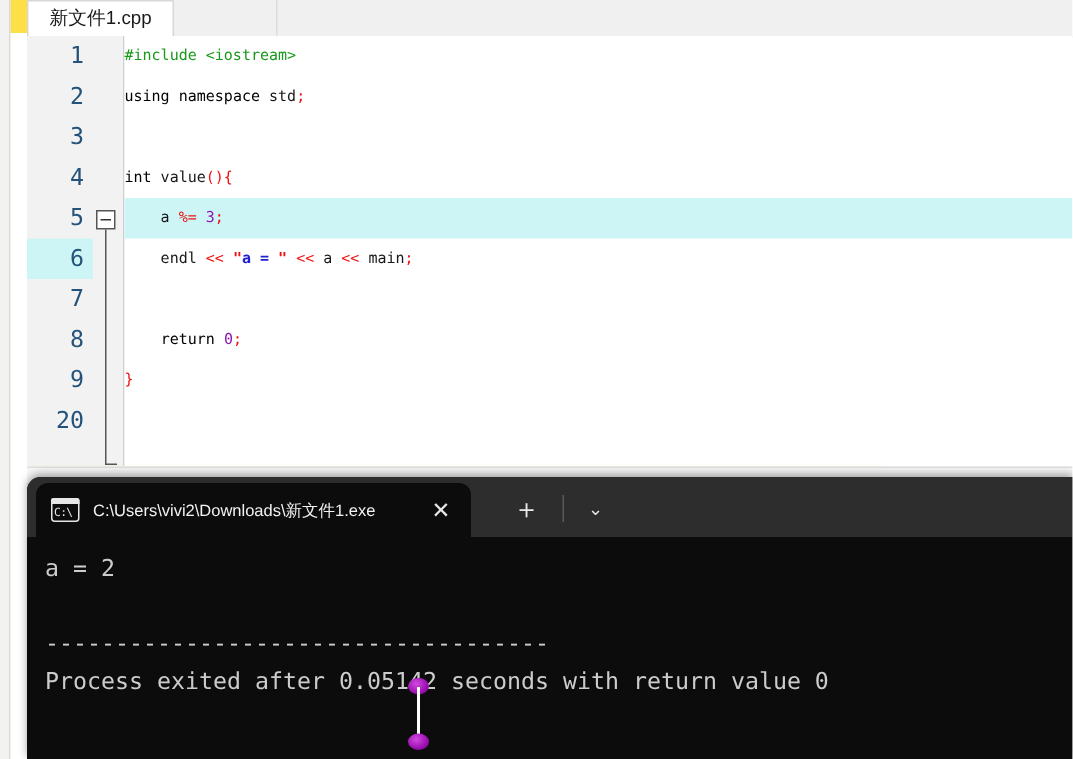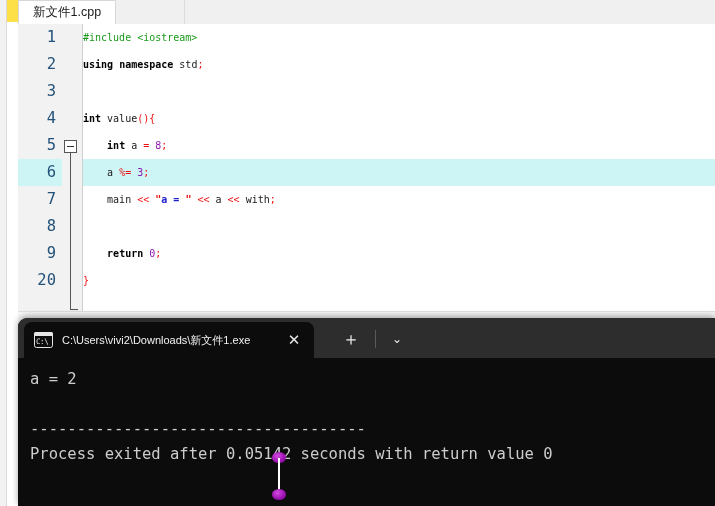--- a/index.html
+++ b/index.html
@@ -118,21 +118,21 @@
     color: #23527a;
   }
   .hl-row {
     background: #cdf5f5;
   }
   .code-line.hl {
     background: #cdf5f5;
   }
 
   
-  .kw   { color: #000000; font-weight: bold; margin-top: 36px; }
+  .kw   { color: #000000; font-weight: normal; margin-top: 36px; }
   .pre  { color: #1a9a1a; }
   .op   { color: #ee1111; }
   .num  { color: #8b18b0; }
   .str  { color: #2222cc; font-weight: bold; }
   .strq { color: #ee1111; font-weight: bold; }
   .id   { color: #181818; }
 
   
   .fold-box {
     position: absolute;
@@ -353,23 +353,22 @@
       <div class="fold-box"></div>
       <div class="fold-line"></div>
       <div class="fold-foot"></div>
     </div>
 
     <div id="code-text">
         <div class="code-line"><span class="pre">#include &lt;iostream&gt;</span></div>
         <div class="code-line"><span class="kw">using</span><span class="id"> </span><span class="kw">namespace</span><span class="id"> std</span><span class="op">;</span></div>
         <div class="code-line"> </div>
         <div class="code-line"><span class="kw">int</span><span class="id"> value</span><span class="op">(){</span></div>
-        <div class="code-line"><span class="id">    </span><span class="kw">int</span><span class="id"> a </span><span class="op">=</span><span class="id"> </span><span class="num">8</span><span class="op">;</span></div>
         <div class="code-line hl"><span class="id">    a </span><span class="op">%=</span><span class="id"> </span><span class="num">3</span><span class="op">;</span></div>
-        <div class="code-line"><span class="id">    main </span><span class="op">&lt;&lt;</span><span class="id"> </span><span class="strq">"</span><span class="str">a = </span><span class="strq">"</span><span class="id"> </span><span class="op">&lt;&lt;</span><span class="id"> a </span><span class="op">&lt;&lt;</span><span class="id"> with</span><span class="op">;</span></div>
+        <div class="code-line"><span class="id">    endl </span><span class="op">&lt;&lt;</span><span class="id"> </span><span class="strq">"</span><span class="str">a = </span><span class="strq">"</span><span class="id"> </span><span class="op">&lt;&lt;</span><span class="id"> a </span><span class="op">&lt;&lt;</span><span class="id"> main</span><span class="op">;</span></div>
         <div class="code-line"> </div>
         <div class="code-line"><span class="id">    </span><span class="kw">return</span><span class="id"> </span><span class="num">0</span><span class="op">;</span></div>
         <div class="code-line"><span class="op">}</span></div>
       </div>
   </div>
 
   <div id="editor-bottom-gap"></div>
 </div>
 
 <div id="terminal-window">

